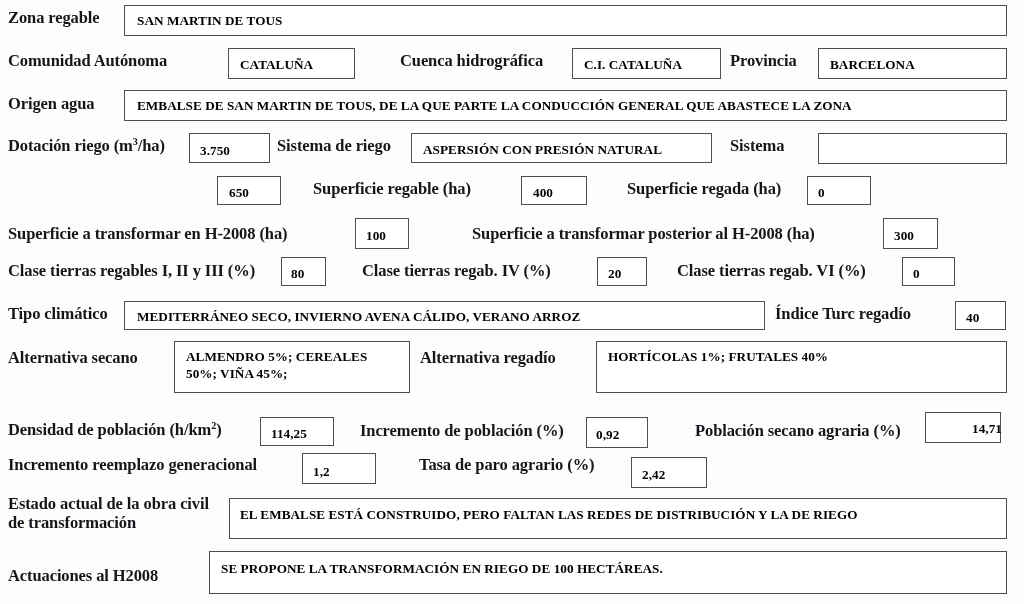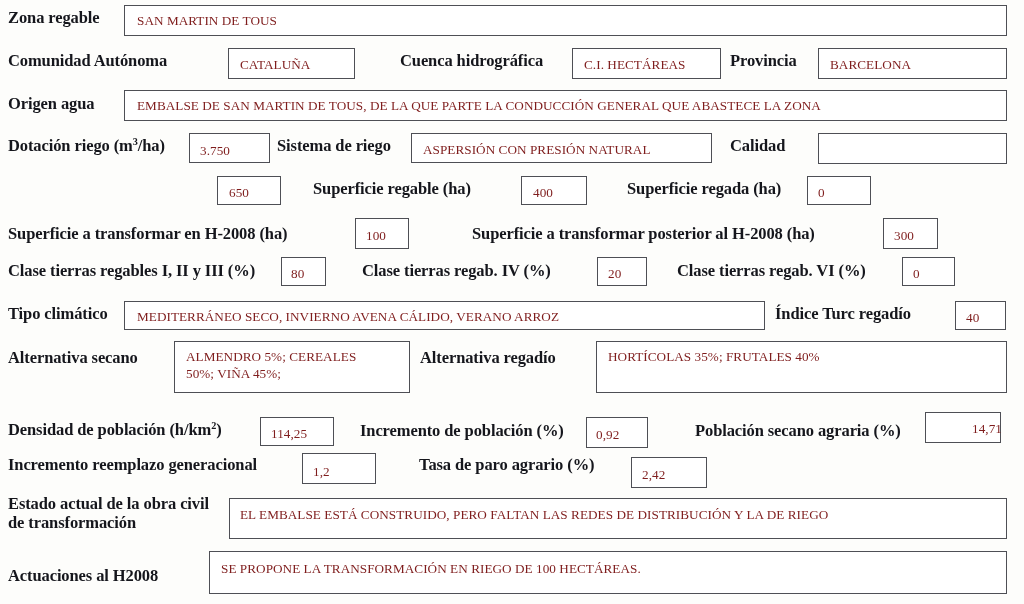--- a/index.html
+++ b/index.html
@@ -29,24 +29,25 @@
   .box {
     position: absolute;
     box-sizing: border-box;
     border: 1.6px solid #4e4f55;
     background: #ffffff;
   }
   .val {
     position: absolute;
     font-size: 13.2px;
     line-height: 1.30;
-    color: #7f1d1d;
+    color: #000000;
     letter-spacing: 0.05px;
     white-space: pre-line;
     pointer-events: none;
+    font-weight: bold;
   }
   sup {
     font-size: 0.62em;
     vertical-align: super;
     line-height: 0;
   }
 </style>
 </head>
 <body>
 
@@ -55,39 +56,39 @@
   <div class="lbl" style="left:8px; top:8px;">Zona regable</div>
   <div class="box" style="left:124px; top:5px; width:883px; height:31px;"></div>
   <div class="val" style="left:137px; top:12px; width:860px;">SAN MARTIN DE TOUS</div>
 
   <div class="lbl" style="left:8px; top:51px;">Comunidad Autónoma</div>
   <div class="box" style="left:228px; top:48px; width:127px; height:31px;"></div>
   <div class="val" style="left:240px; top:56px; width:112px;">CATALUÑA</div>
 
   <div class="lbl" style="left:400px; top:51px;">Cuenca hidrográfica</div>
   <div class="box" style="left:572px; top:48px; width:149px; height:31px;"></div>
-  <div class="val" style="left:584px; top:56px; width:134px;">C.I. HECTÁREAS</div>
+  <div class="val" style="left:584px; top:56px; width:134px;">C.I. CATALUÑA</div>
 
   <div class="lbl" style="left:730px; top:51px;">Provincia</div>
   <div class="box" style="left:818px; top:48px; width:189px; height:31px;"></div>
   <div class="val" style="left:830px; top:56px; width:174px;">BARCELONA</div>
 
   <div class="lbl" style="left:8px; top:94px;">Origen  agua</div>
   <div class="box" style="left:124px; top:90px; width:883px; height:31px;"></div>
   <div class="val" style="left:137px; top:97px; width:862px;">EMBALSE DE SAN MARTIN DE TOUS, DE LA QUE PARTE LA CONDUCCIÓN GENERAL QUE ABASTECE LA ZONA</div>
 
   <div class="lbl" style="left:8px; top:136px;"><span>Dotación riego (m</span><sup>3</sup><span>/ha)</span></div>
   <div class="box" style="left:189px; top:133px; width:81px; height:30px;"></div>
   <div class="val" style="left:200px; top:142px; width:66px;">3.750</div>
 
   <div class="lbl" style="left:277px; top:136px;">Sistema de riego</div>
   <div class="box" style="left:411px; top:133px; width:301px; height:30px;"></div>
   <div class="val" style="left:423px; top:141px; width:286px;">ASPERSIÓN CON PRESIÓN NATURAL</div>
 
-  <div class="lbl" style="left:730px; top:136px;">Calidad</div>
+  <div class="lbl" style="left:730px; top:136px;">Sistema</div>
   <div class="box" style="left:818px; top:133px; width:189px; height:31px;"></div>
   <div class="val" style="left:830px; top:141px; width:174px;"></div>
 
   <div class="box" style="left:217px; top:176px; width:64px; height:29px;"></div>
   <div class="val" style="left:229px; top:184px; width:50px;">650</div>
 
   <div class="lbl" style="left:313px; top:179px;">Superficie regable (ha)</div>
   <div class="box" style="left:521px; top:176px; width:66px; height:29px;"></div>
   <div class="val" style="left:533px; top:184px; width:52px;">400</div>
 
@@ -123,21 +124,21 @@
   <div class="box" style="left:955px; top:301px; width:51px; height:29px;"></div>
   <div class="val" style="left:966px; top:309px; width:38px;">40</div>
 
   <div class="lbl" style="left:8px; top:348px;">Alternativa secano</div>
   <div class="box" style="left:174px; top:341px; width:236px; height:52px;"></div>
   <div class="val" style="left:186px; top:348px; width:216px;">ALMENDRO 5%; CEREALES
 50%; VIÑA 45%;</div>
 
   <div class="lbl" style="left:420px; top:348px;">Alternativa regadío</div>
   <div class="box" style="left:596px; top:341px; width:411px; height:52px;"></div>
-  <div class="val" style="left:608px; top:348px; width:392px;">HORTÍCOLAS 35%; FRUTALES 40%</div>
+  <div class="val" style="left:608px; top:348px; width:392px;">HORTÍCOLAS 1%; FRUTALES 40%</div>
 
   <div class="lbl" style="left:8px; top:420px;"><span>Densidad de población  (h/km</span><sup>2</sup><span>)</span></div>
   <div class="box" style="left:260px; top:417px; width:74px; height:29px;"></div>
   <div class="val" style="left:271px; top:425px; width:60px;">114,25</div>
 
   <div class="lbl" style="left:360px; top:421px;">Incremento de población (%)</div>
   <div class="box" style="left:586px; top:417px; width:62px; height:31px;"></div>
   <div class="val" style="left:596px; top:426px; width:48px;">0,92</div>
 
   <div class="lbl" style="left:695px; top:421px;">Población secano agraria (%)</div>

